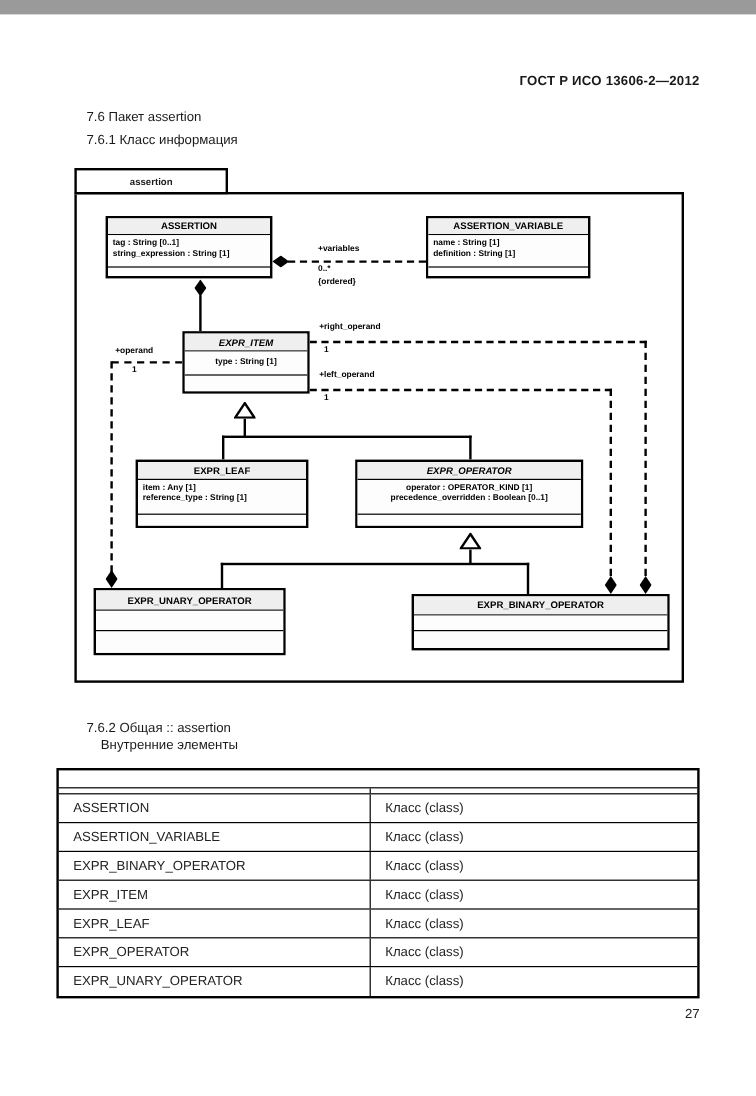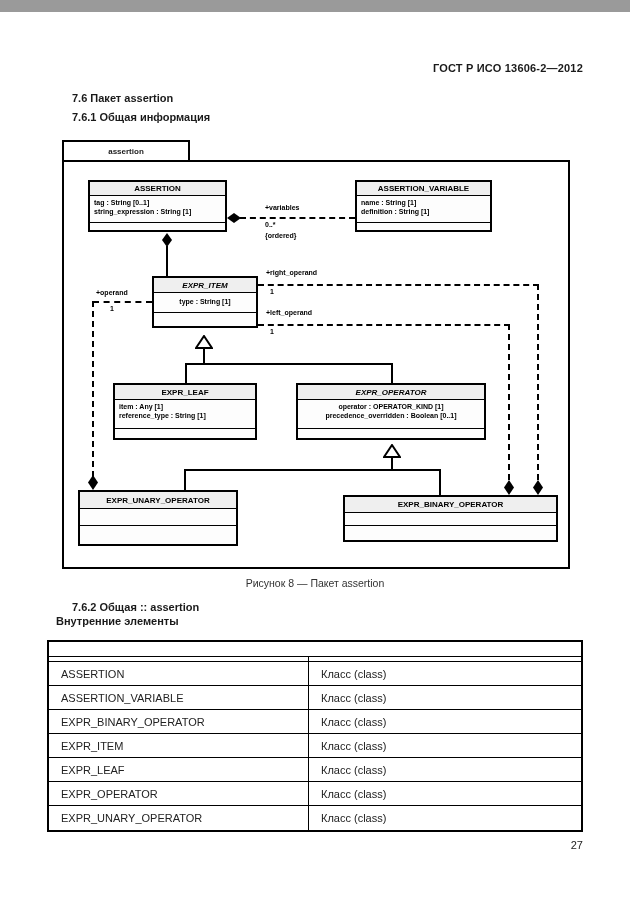--- a/index.html
+++ b/index.html
@@ -1,21 +1,21 @@
 <!DOCTYPE html>
 <html><head>
 <meta charset="utf-8">
 <style>
   *{margin:0;padding:0;box-sizing:border-box}
   html,body{background:#9a9a9a}
   body{font-family:"Liberation Sans",sans-serif}
   .page{position:relative;width:630px;height:913px;background:#ffffff;margin:12px auto;overflow:hidden;color:#1a1a1a}
 
   .doc-header{position:absolute;top:50px;right:47px;font-size:11px;font-weight:bold;letter-spacing:.2px}
-  .h-sec{position:absolute;font-size:11px;font-weight:bold}
+  .h-sec{position:absolute;font-size:11px;font-weight:normal}
   .pagenum{position:absolute;top:827px;right:47px;font-size:11px;color:#222}
   .caption{position:absolute;left:0;top:565px;width:100%;text-align:center;font-size:10.5px;color:#333}
 
   
   .pkg-tab{position:absolute;left:62px;top:128px;width:128px;height:22px;border:2px solid #000;background:#fff;
            display:flex;align-items:center;justify-content:center;font-size:8px;font-weight:bold;z-index:2}
   .pkg-body{position:absolute;left:62px;top:148px;width:508px;height:409px;border:2px solid #000;background:#fff;z-index:1}
 
   
   .cls{position:absolute;border:2px solid #000;background:#fff;z-index:3;font-weight:bold;color:#000}
@@ -45,21 +45,21 @@
   .tbl-row .c1,.tbl-row .c2{padding-left:12px}
 </style>
 </head>
 <body>
 
 <div class="page">
 
   <div class="doc-header">ГОСТ Р ИСО 13606-2—2012</div>
 
   <div class="h-sec" style="left:72px;top:80px">7.6 Пакет assertion</div>
-  <div class="h-sec" style="left:72px;top:99px">7.6.1 Общая информация</div>
+  <div class="h-sec" style="left:72px;top:99px">7.6.1 Класс информация</div>
 
   <div class="pkg-body"></div>
   <div class="pkg-tab">assertion</div>
 
   <div class="cls" style="left:88px;top:168px;width:139px">
     <div class="t" style="height:14px">ASSERTION</div>
     <div class="a" style="height:26px">
       <div>tag : String [0..1]</div>
       <div>string_expression : String [1]</div>
     </div>
@@ -159,24 +159,23 @@
   <div class="vline" style="left:391px;top:351px;width:2px;height:20px"></div>
 
   <svg class="shape" style="left:383px;top:432px" width="18" height="14">
     <polygon points="9,1 17,13 1,13" fill="#fff" stroke="#000" stroke-width="2"></polygon>
   </svg>
   <div class="vline" style="left:391px;top:446px;width:2px;height:12px"></div>
   <div class="hline" style="left:184px;top:457px;width:257px;height:2px"></div>
   <div class="vline" style="left:184px;top:457px;width:2px;height:21px"></div>
   <div class="vline" style="left:439px;top:457px;width:2px;height:26px"></div>
 
-  <div class="caption">Рисунок 8 — Пакет assertion</div>
 
   <div class="h-sec" style="left:72px;top:589px">7.6.2 Общая :: assertion</div>
-  <div class="h-sec" style="left:56px;top:603px">Внутренние элементы</div>
+  <div class="h-sec" style="left:84px;top:603px">Внутренние элементы</div>
 
   <div class="tbl">
     <div class="trow tbl-head">
     </div>
     <div class="trow tbl-gap">
       <div class="c1"></div>
         <div class="c2"></div>
     </div>
     <div class="trow tbl-row">
       <div class="c1">ASSERTION</div>

